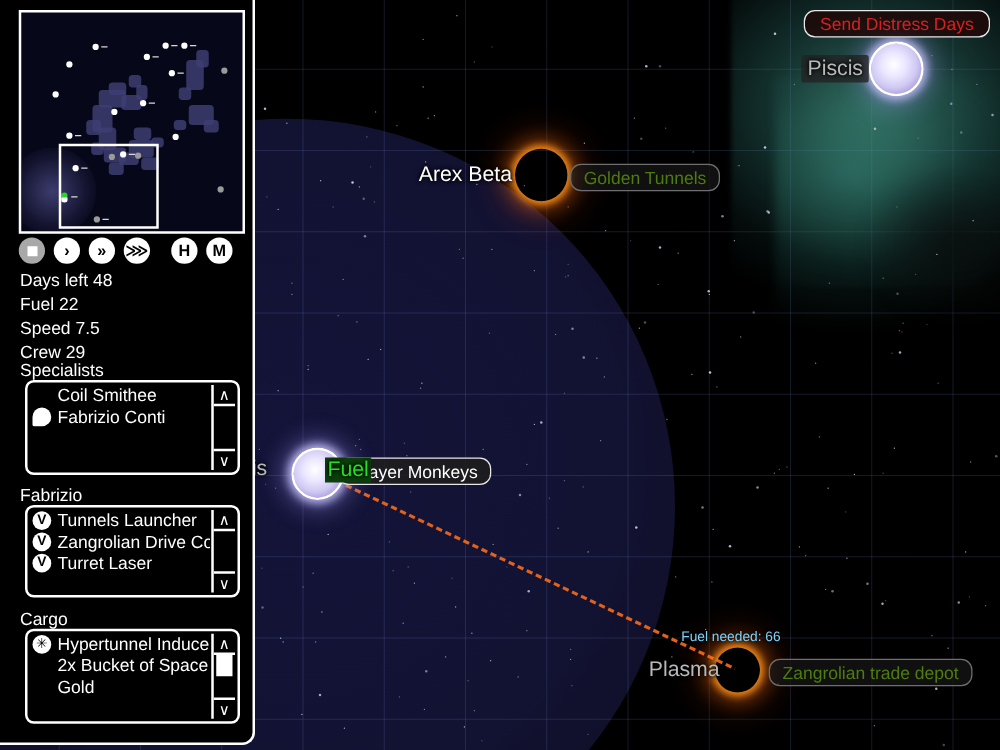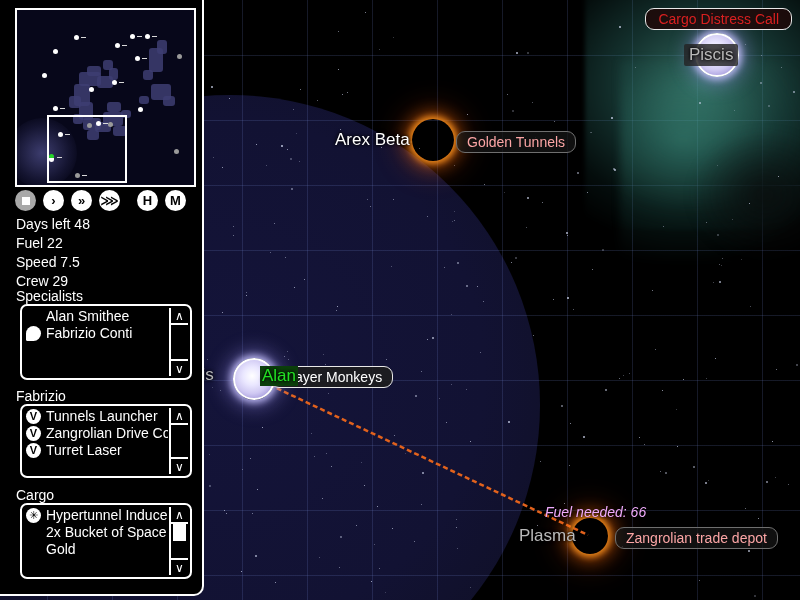--- a/index.html
+++ b/index.html
@@ -40,25 +40,25 @@
     box-shadow:0 0 6px 3px rgba(255,150,30,.85),0 0 16px 7px rgba(255,110,15,.45),0 0 28px 14px rgba(255,90,10,.18);}
   .orb-white{
     background:radial-gradient(circle at 45% 42%, #ffffff 0%, #eae7ff 30%, #cfc8f2 58%, #a79ddd 80%, #8b80c8 100%);
     border:2px solid #ffffff;
     box-shadow:0 0 7px 3px rgba(200,195,255,.85),0 0 18px 9px rgba(150,140,230,.4);}
   .sys-label{position:absolute;white-space:nowrap;font-size:17px;color:#ffffff;
     text-shadow:0 0 4px #000,0 0 3px #000;}
   .sys-label.dim{color:#b9b9b9;}
   .sys-label.boxed{background:rgba(35,35,35,.82);padding:1px 5px;border-radius:2px;}
   .sys-label.sel{color:#22e023;background:#0c3f0c;padding:0 2px;}
-  .tag{position:absolute;white-space:nowrap;font-size:14px;color:#fca5a5;
+  .tag{position:absolute;white-space:nowrap;font-size:14px;color:#4d7c0f;
     border:1px solid #6f6f6f;border-radius:9px;padding:2px 10px;background:rgba(22,22,22,.72);}
   .tag.bright{color:#ffffff;border-color:#e8e8e8;background:rgba(30,30,30,.88);}
-  .fuel-note{position:absolute;white-space:nowrap;font-size:14px;color:#f0abfc;
-    text-shadow:0 0 3px #000;font-style:italic;}
+  .fuel-note{position:absolute;white-space:nowrap;font-size:11px;color:#7dd3fc;
+    text-shadow:0 0 3px #000;}
 
   
   #distress{position:absolute;right:8px;top:8px;font-size:14px;color:#d92020;
     background:rgba(30,8,8,.85);border:1px solid #e8e8e8;border-radius:9px;padding:2px 12px;
     white-space:nowrap;cursor:pointer;}
 
   
   #sidebar{position:absolute;left:0;top:0;width:204px;height:596px;
     background:#000;border:2px solid #ffffff;border-left:none;border-top:none;
     border-radius:0 0 10px 0;box-sizing:border-box;}
@@ -331,39 +331,39 @@
   </svg>
 
   <div class="system" style="left:0;top:0;">
     <div class="orb orb-yellow" style="left:412px;top:119px;width:42px;height:42px;"></div>
     <div class="sys-label" style="left:335px;top:130px;">Arex Beta</div>
     <div class="tag" style="left:456px;top:131px;">Golden Tunnels</div>
   </div>
 
   <div class="system" style="left:0;top:0;">
     <div class="orb orb-white" style="left:695px;top:33px;width:40px;height:40px;"></div>
-    <div class="sys-label dim boxed" style="left:641px;top:44px;margin-left:43px;">Piscis</div>
+    <div class="sys-label dim boxed" style="left:641px;top:44px;">Piscis</div>
   </div>
 
   <div class="sys-label dim" style="left:193px;top:365px;">sis</div>
 
   <div class="system" style="left:0;top:0;">
     <div class="orb orb-white" style="left:233px;top:358px;width:38px;height:38px;"></div>
     <div class="tag bright" style="left:270px;top:366px;">Prayer Monkeys</div>
-    <div class="sys-label sel" style="left:260px;top:366px;z-index:5;">Alan</div>
+    <div class="sys-label sel" style="left:260px;top:366px;z-index:5;">Fuel</div>
   </div>
 
   <div class="system" style="left:0;top:0;">
     <div class="orb orb-yellow" style="left:572px;top:518px;width:36px;height:36px;"></div>
     <div class="sys-label dim" style="left:519px;top:526px;">Plasma</div>
     <div class="tag" style="left:615px;top:527px;">Zangrolian trade depot</div>
     <div class="fuel-note" style="left:545px;top:504px;">Fuel needed: 66</div>
   </div>
 
-  <div id="distress">Cargo Distress Call</div>
+  <div id="distress">Send Distress Days</div>
 </div>
 
 <div id="sidebar">
 
   <div id="minimap">
       <div class="mm-glow" style="left: -10px; top: 108px; width: 70px; height: 70px;"></div>
       <div class="mm-neb" style="left: 62px; top: 62px; width: 22px; height: 14px; border-radius: 3px;"></div>
       <div class="mm-neb" style="left: 70px; top: 56px; width: 14px; height: 10px; border-radius: 3px;"></div>
       <div class="mm-neb" style="left: 80px; top: 66px; width: 16px; height: 12px; border-radius: 3px;"></div>
       <div class="mm-neb" style="left: 57px; top: 74px; width: 16px; height: 22px; border-radius: 3px;"></div>
@@ -443,21 +443,21 @@
   <div id="stats">
       <div>Days left 48</div>
       <div>Fuel 22</div>
       <div>Speed 7.5</div>
       <div>Crew 29</div>
     </div>
 
   <div class="panel-title" style="top:288px;">Specialists</div>
   <div class="listbox" style="top:304px;width:172px;height:76px;">
     <div class="listinner" id="spec-items">
-        <div class="litem"><span>Alan Smithee</span></div>
+        <div class="litem"><span>Coil Smithee</span></div>
         <div class="litem"><span class="badge bubble"></span><span>Fabrizio Conti</span></div>
       </div>
     <div class="scroll">
       <div class="arrow up">∧</div>
       <div class="arrow down">∨</div>
     </div>
   </div>
 
   <div class="panel-title" style="top:388px;">Fabrizio</div>
   <div class="listbox" style="top:404px;width:172px;height:74px;">

